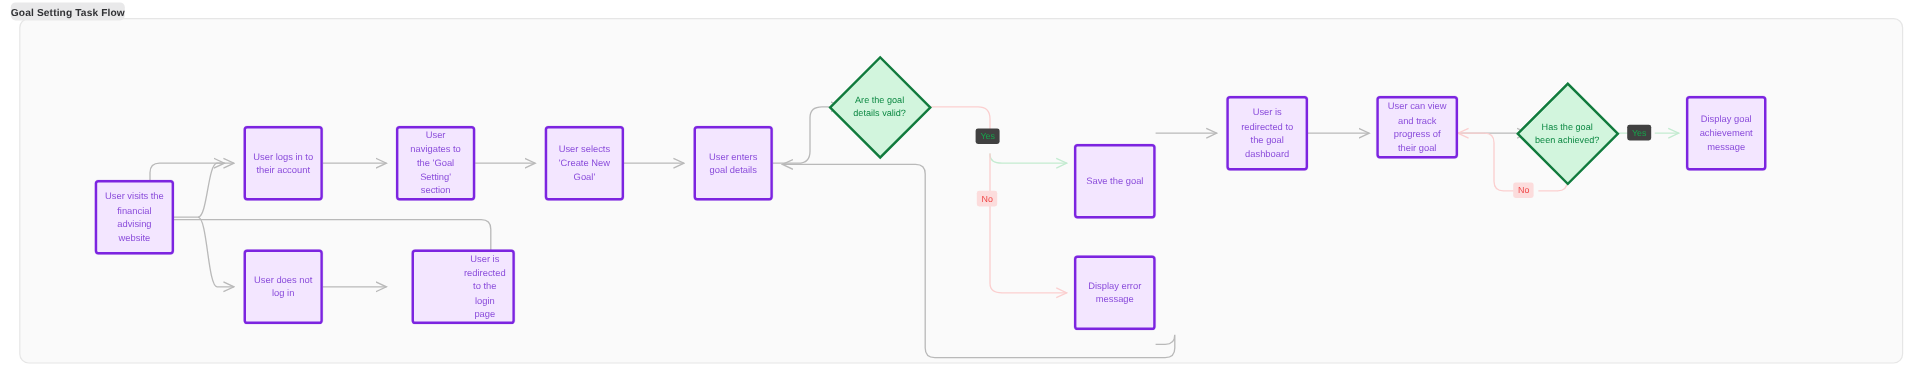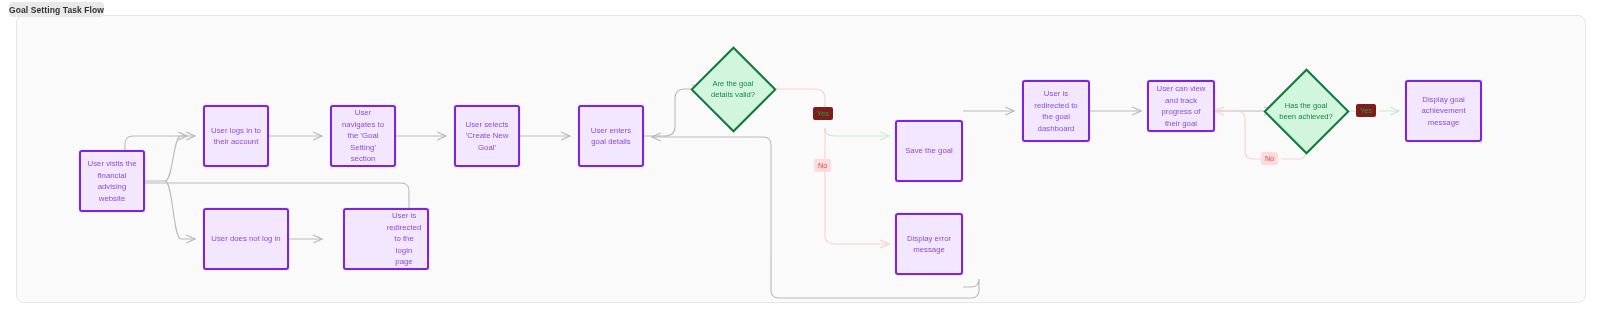--- a/index.html
+++ b/index.html
@@ -84,21 +84,21 @@
   
   .elabel {
     position: absolute;
     display: flex; align-items: center; justify-content: center;
     font-size: 7.4px;
     padding: 2px 4px;
     border-radius: 2px;
     z-index: 8;
     white-space: nowrap;
   }
-  .elabel.yes { background: #7f1d1d; color: #16a34a; }
+  .elabel.yes { background: #404040; color: #16a34a; }
   .elabel.no  { background: #fcdcdc; color: #ef4444; }
 </style>
 </head>
 <body>
 
 <div id="app">
 
   <div class="title-tab">Goal Setting Task Flow</div>
 
   <div class="canvas">
@@ -157,21 +157,21 @@
     </svg>
 
     <div class="node process" style="left:62px; top:134px; width:66px; height:62px;">
       <span>User visits the financial advising website</span>
     </div>
 
     <div class="node process" style="left:186px; top:89px; width:66px; height:62px;">
       <span>User logs in to their account</span>
     </div>
 
-    <div class="node process" style="left:186px; top:192px; width:86px; height:62px;">
+    <div class="node process" style="left:186px; top:192px; width:66px; height:62px;">
       <span>User does not log in</span>
     </div>
 
     <div class="node process" style="left:326px; top:192px; width:86px; height:62px;padding-left:42px;">
       <span>User is redirected to the login page</span>
     </div>
 
     <div class="node process" style="left:313px; top:89px; width:66px; height:62px;">
       <span>User navigates to the 'Goal Setting' section</span>
     </div>
@@ -203,21 +203,21 @@
 
     <div class="node process" style="left:1130px; top:64px; width:68px; height:52px;">
       <span>User can view and track progress of their goal</span>
     </div>
 
     <div class="node decision" style="left:1246px; top:52px;">
       <span class="dia"></span>
       <span class="dtext">Has the goal been achieved?</span>
     </div>
 
-    <div class="node process" style="left:1388px; top:64px; width:77px; height:62px;">
+    <div class="node process" style="left:1388px; top:64px; width:67px; height:62px;">
       <span>Display goal achievement message</span>
     </div>
 
     <div class="elabel yes" style="left:796px; top:91px;">
       <span>Yes</span>
     </div>
 
     <div class="elabel no" style="left:797px; top:143px;">
       <span>No</span>
     </div>

